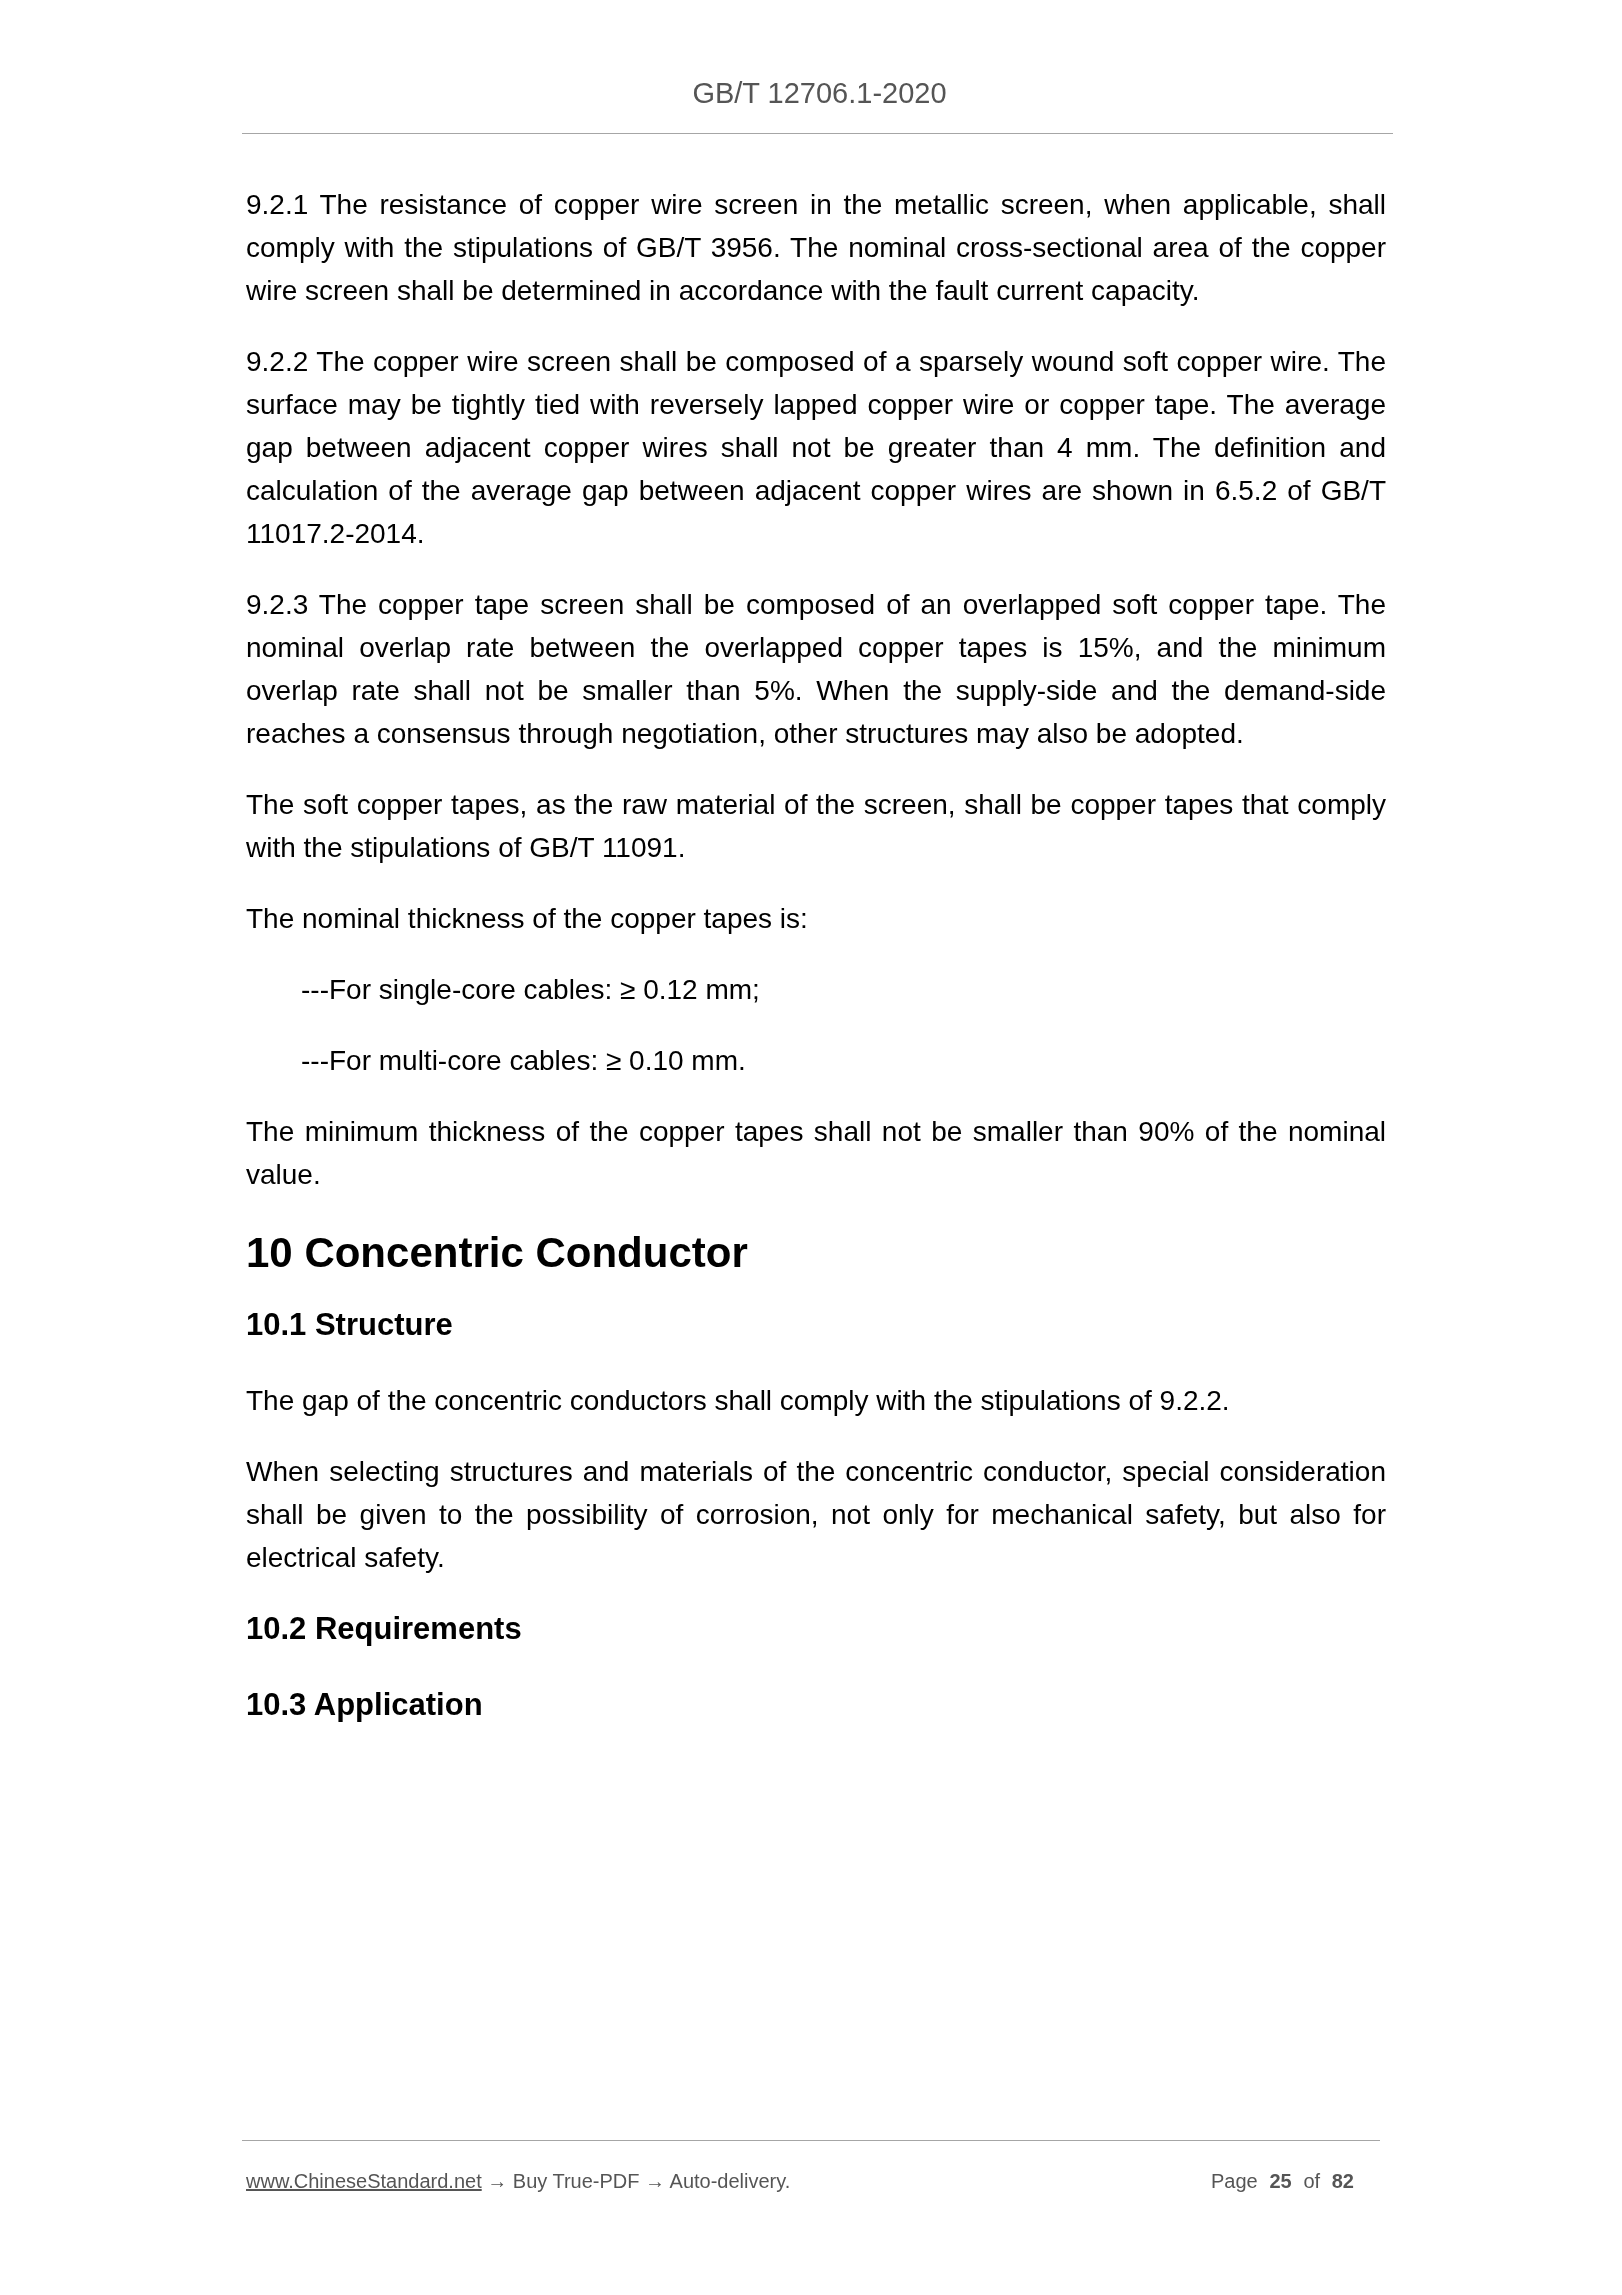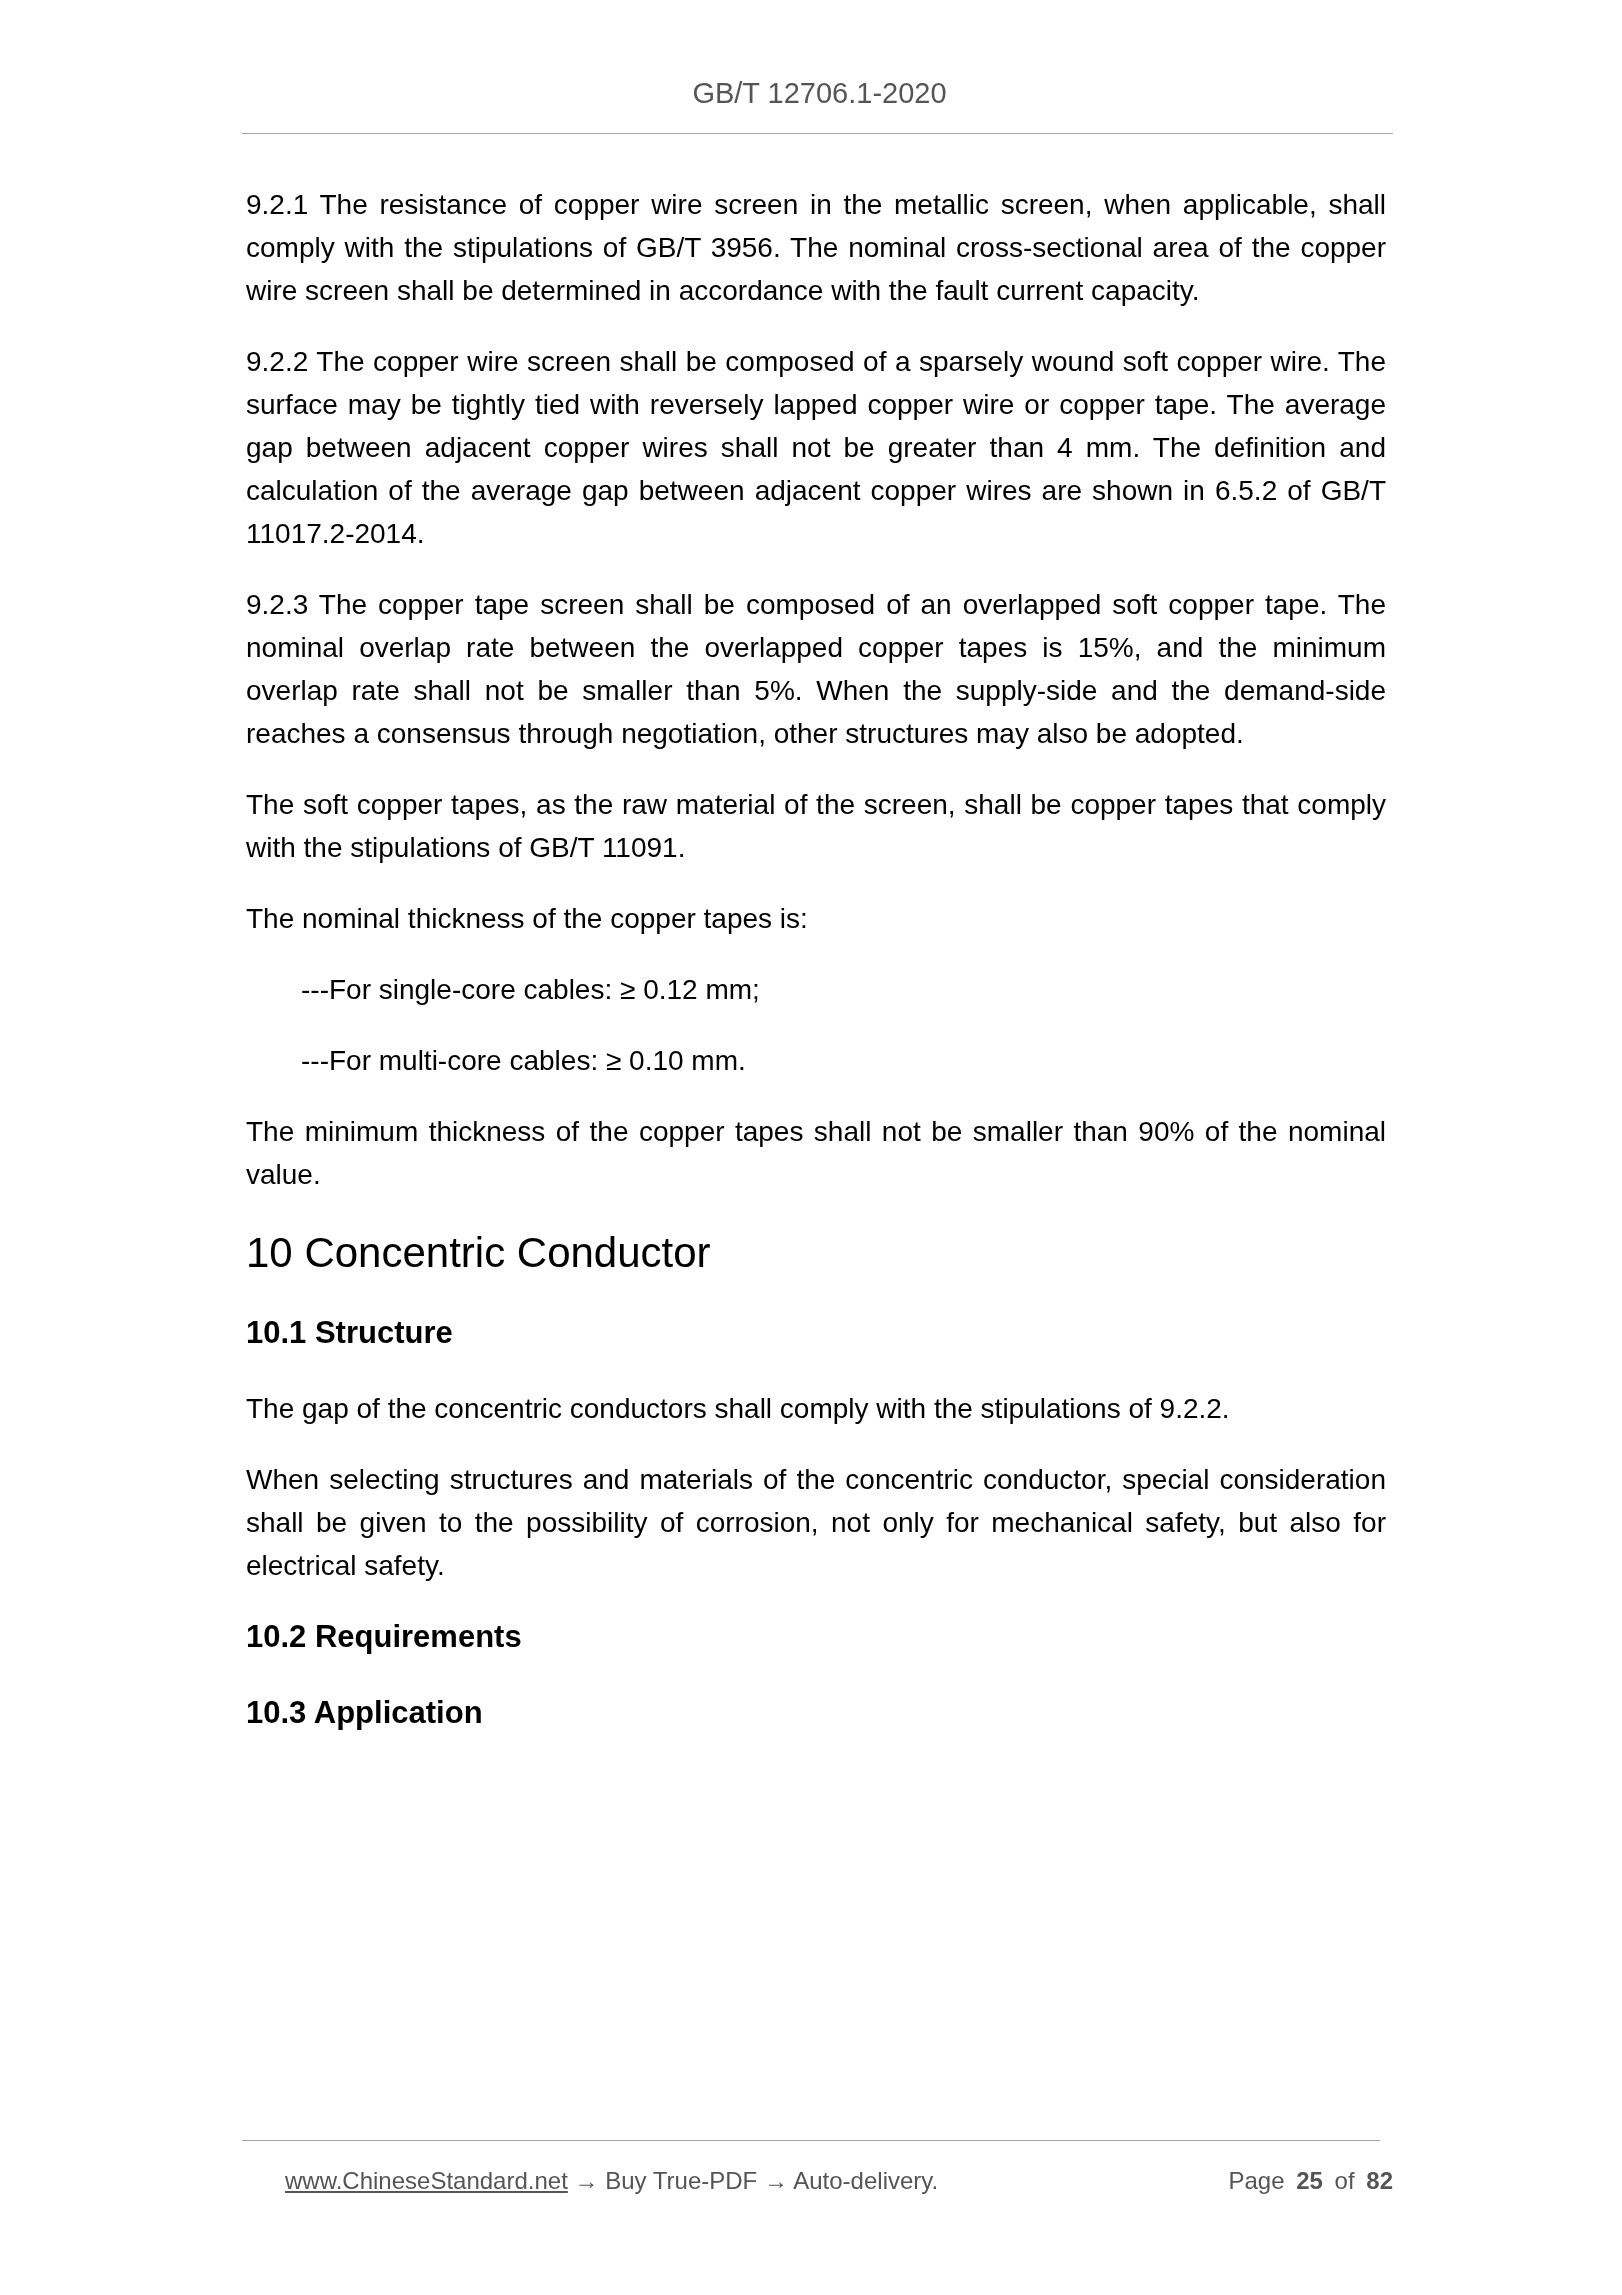--- a/index.html
+++ b/index.html
@@ -20,32 +20,32 @@
   }
   p.body {
     margin: 0 0 28px 0; font-size: 28px; line-height: 43px;
     text-align: justify; text-align-last: left;
   }
   p.body b { font-weight: normal; }
   p.item {
     margin: 0 0 28px 0; font-size: 28px; line-height: 43px; padding-left: 55px;
   }
   h1.sec {
-    margin: 30px 0 32px 0; font-size: 42px; font-weight: normal; line-height: 53px;
+    margin: 30px 0 24px 0; font-size: 42px; font-weight: bold; line-height: 53px;
   }
   h2.sub {
     margin: 3px 0 33px 0; font-size: 31px; font-weight: bold; line-height: 43px;
   }
   .footer-rule {
     position: absolute; left: 242px; width: 1138px; top: 2140px;
     height: 0; border-top: 1.7px solid #a6a6a6;
   }
   .footer {
     position: absolute; left: 246px; top: 2160px; width: 1138px; height: 42px;
-    font-size: 24px; color: #555555; line-height: 42px; margin-left: 39px;
+    font-size: 20px; color: #555555; line-height: 42px;
   }
   .footer a { color: #555555; text-decoration: underline; }
   .footer .page {
     position: absolute; right: 30px; top: 0;
   }
   .footer .page b { font-weight: bold; }
   .sp { display: inline-block; width: 11.7px; }
 </style>
 </head>
 <body>

